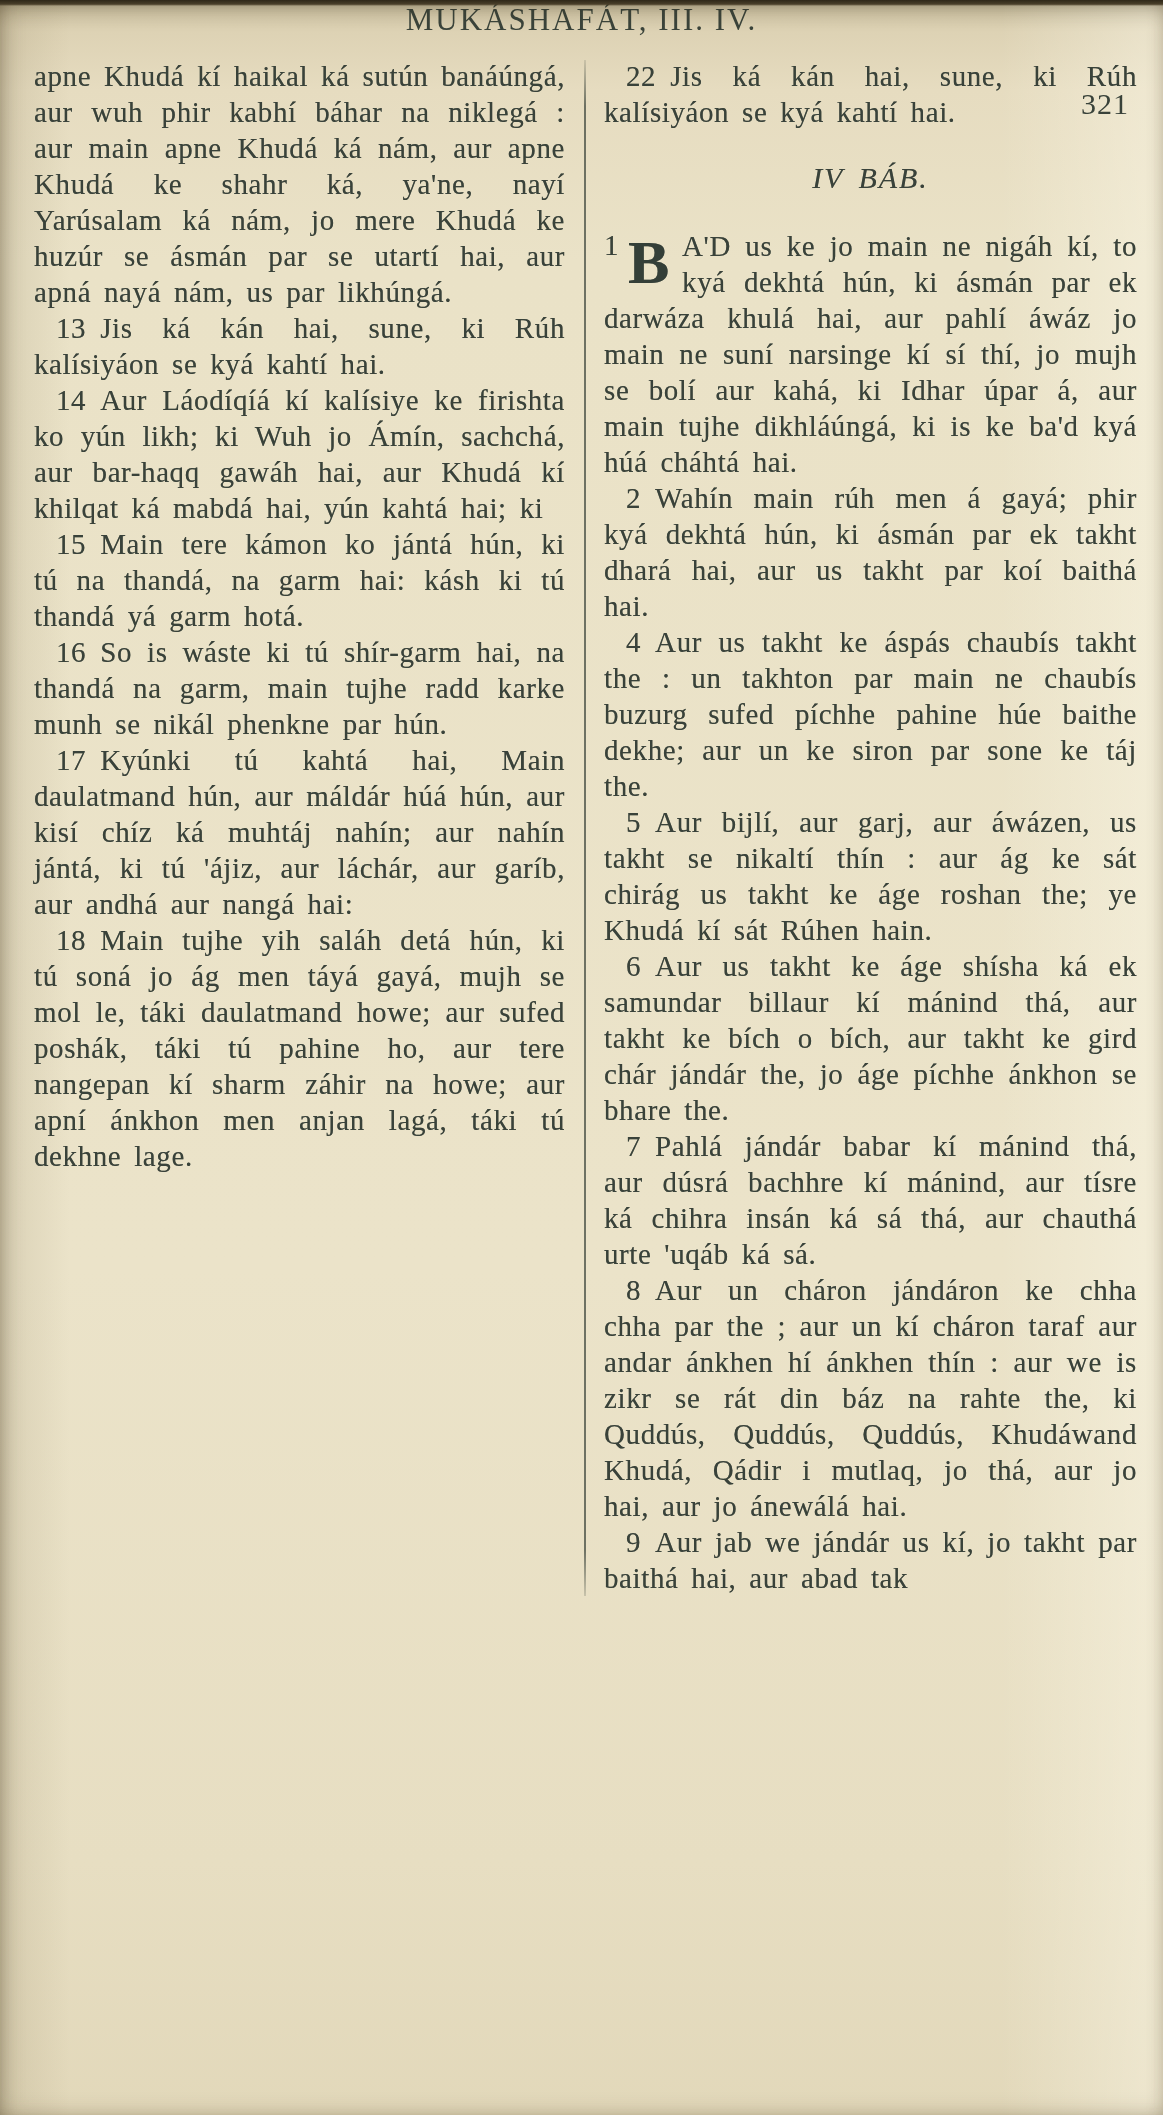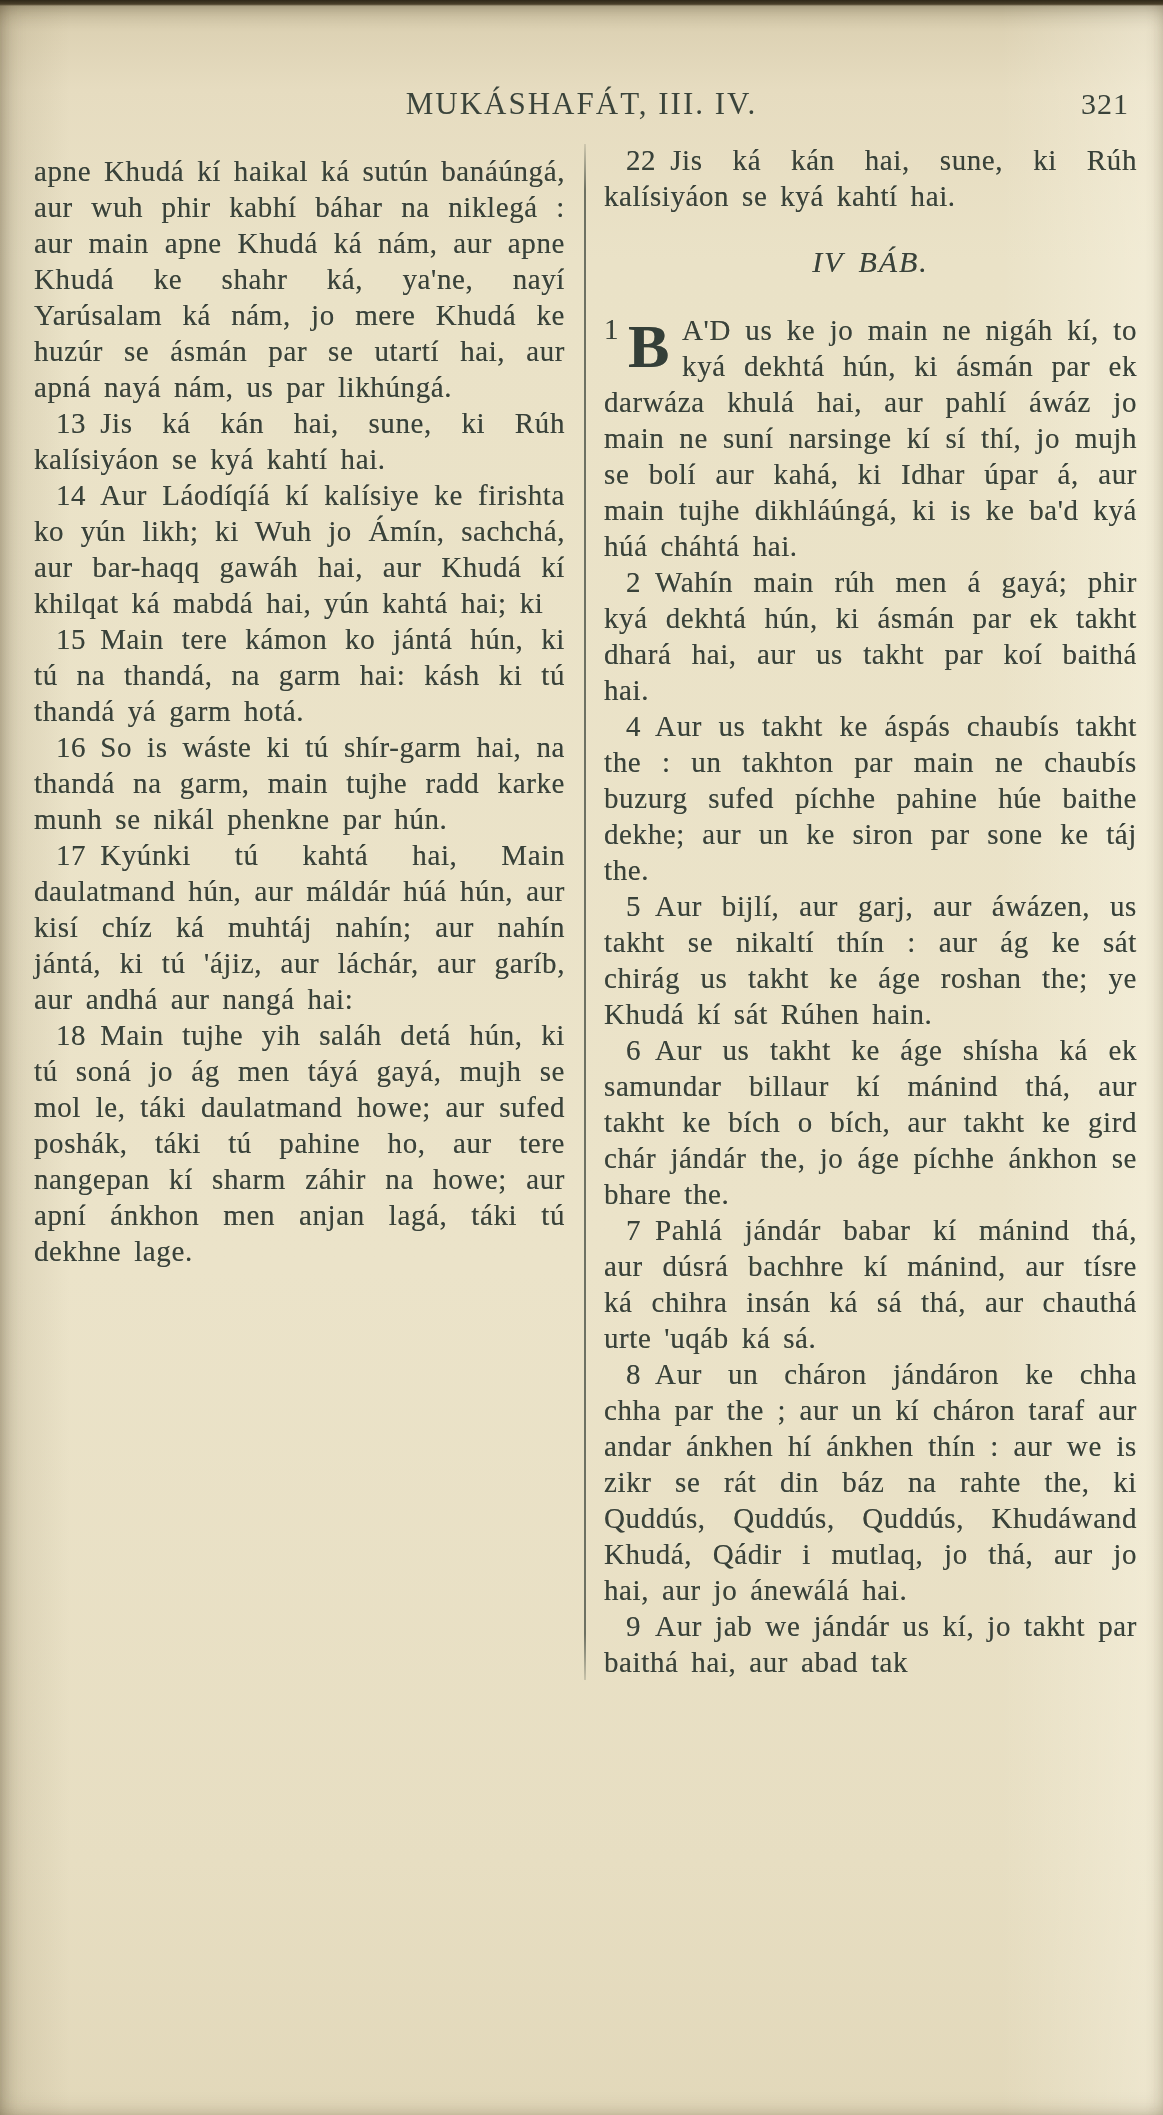--- a/index.html
+++ b/index.html
@@ -35,21 +35,20 @@
   }
   .top-edge {
     position: absolute;
     top: 0; left: 0; right: 0;
     height: 6px;
     background: linear-gradient(180deg, #2e2718 0%, #4a3f2a 70%, rgba(74,63,42,0) 100%);
     z-index: 3;
   }
   .page-header {
     position: relative;
-    padding-top: 84px;
     height: 40px;
   }
   .running-title {
     text-align: center;
     font-size: 31px;
     line-height: 40px;
     letter-spacing: 2px;
     color: #3b443b;
   }
   .page-number {
@@ -78,21 +77,21 @@
     width: 2px;
     margin: 2px 18px 0 19px;
     background: linear-gradient(180deg, rgba(68,76,66,0.15) 0%, rgba(68,76,66,0.75) 3%, rgba(68,76,66,0.75) 97%, rgba(68,76,66,0.2) 100%);
   }
   .col-right { width: 533px; }
   p.verse {
     margin: 0;
     text-align: justify;
     text-indent: 22px;
   }
-  p.verse.flush { text-indent: 0; margin-top: 11px; }
+  p.verse.flush { text-indent: 0; }
   .vnum { margin-right: 14px; }
   .vnum:empty { display: none; margin: 0; }
   .chapter-heading {
     text-align: center;
     text-indent: 0;
     font-size: 30px;
     letter-spacing: 2px;
     margin: 30px 0 32px 0;
     font-style: italic;
   }

